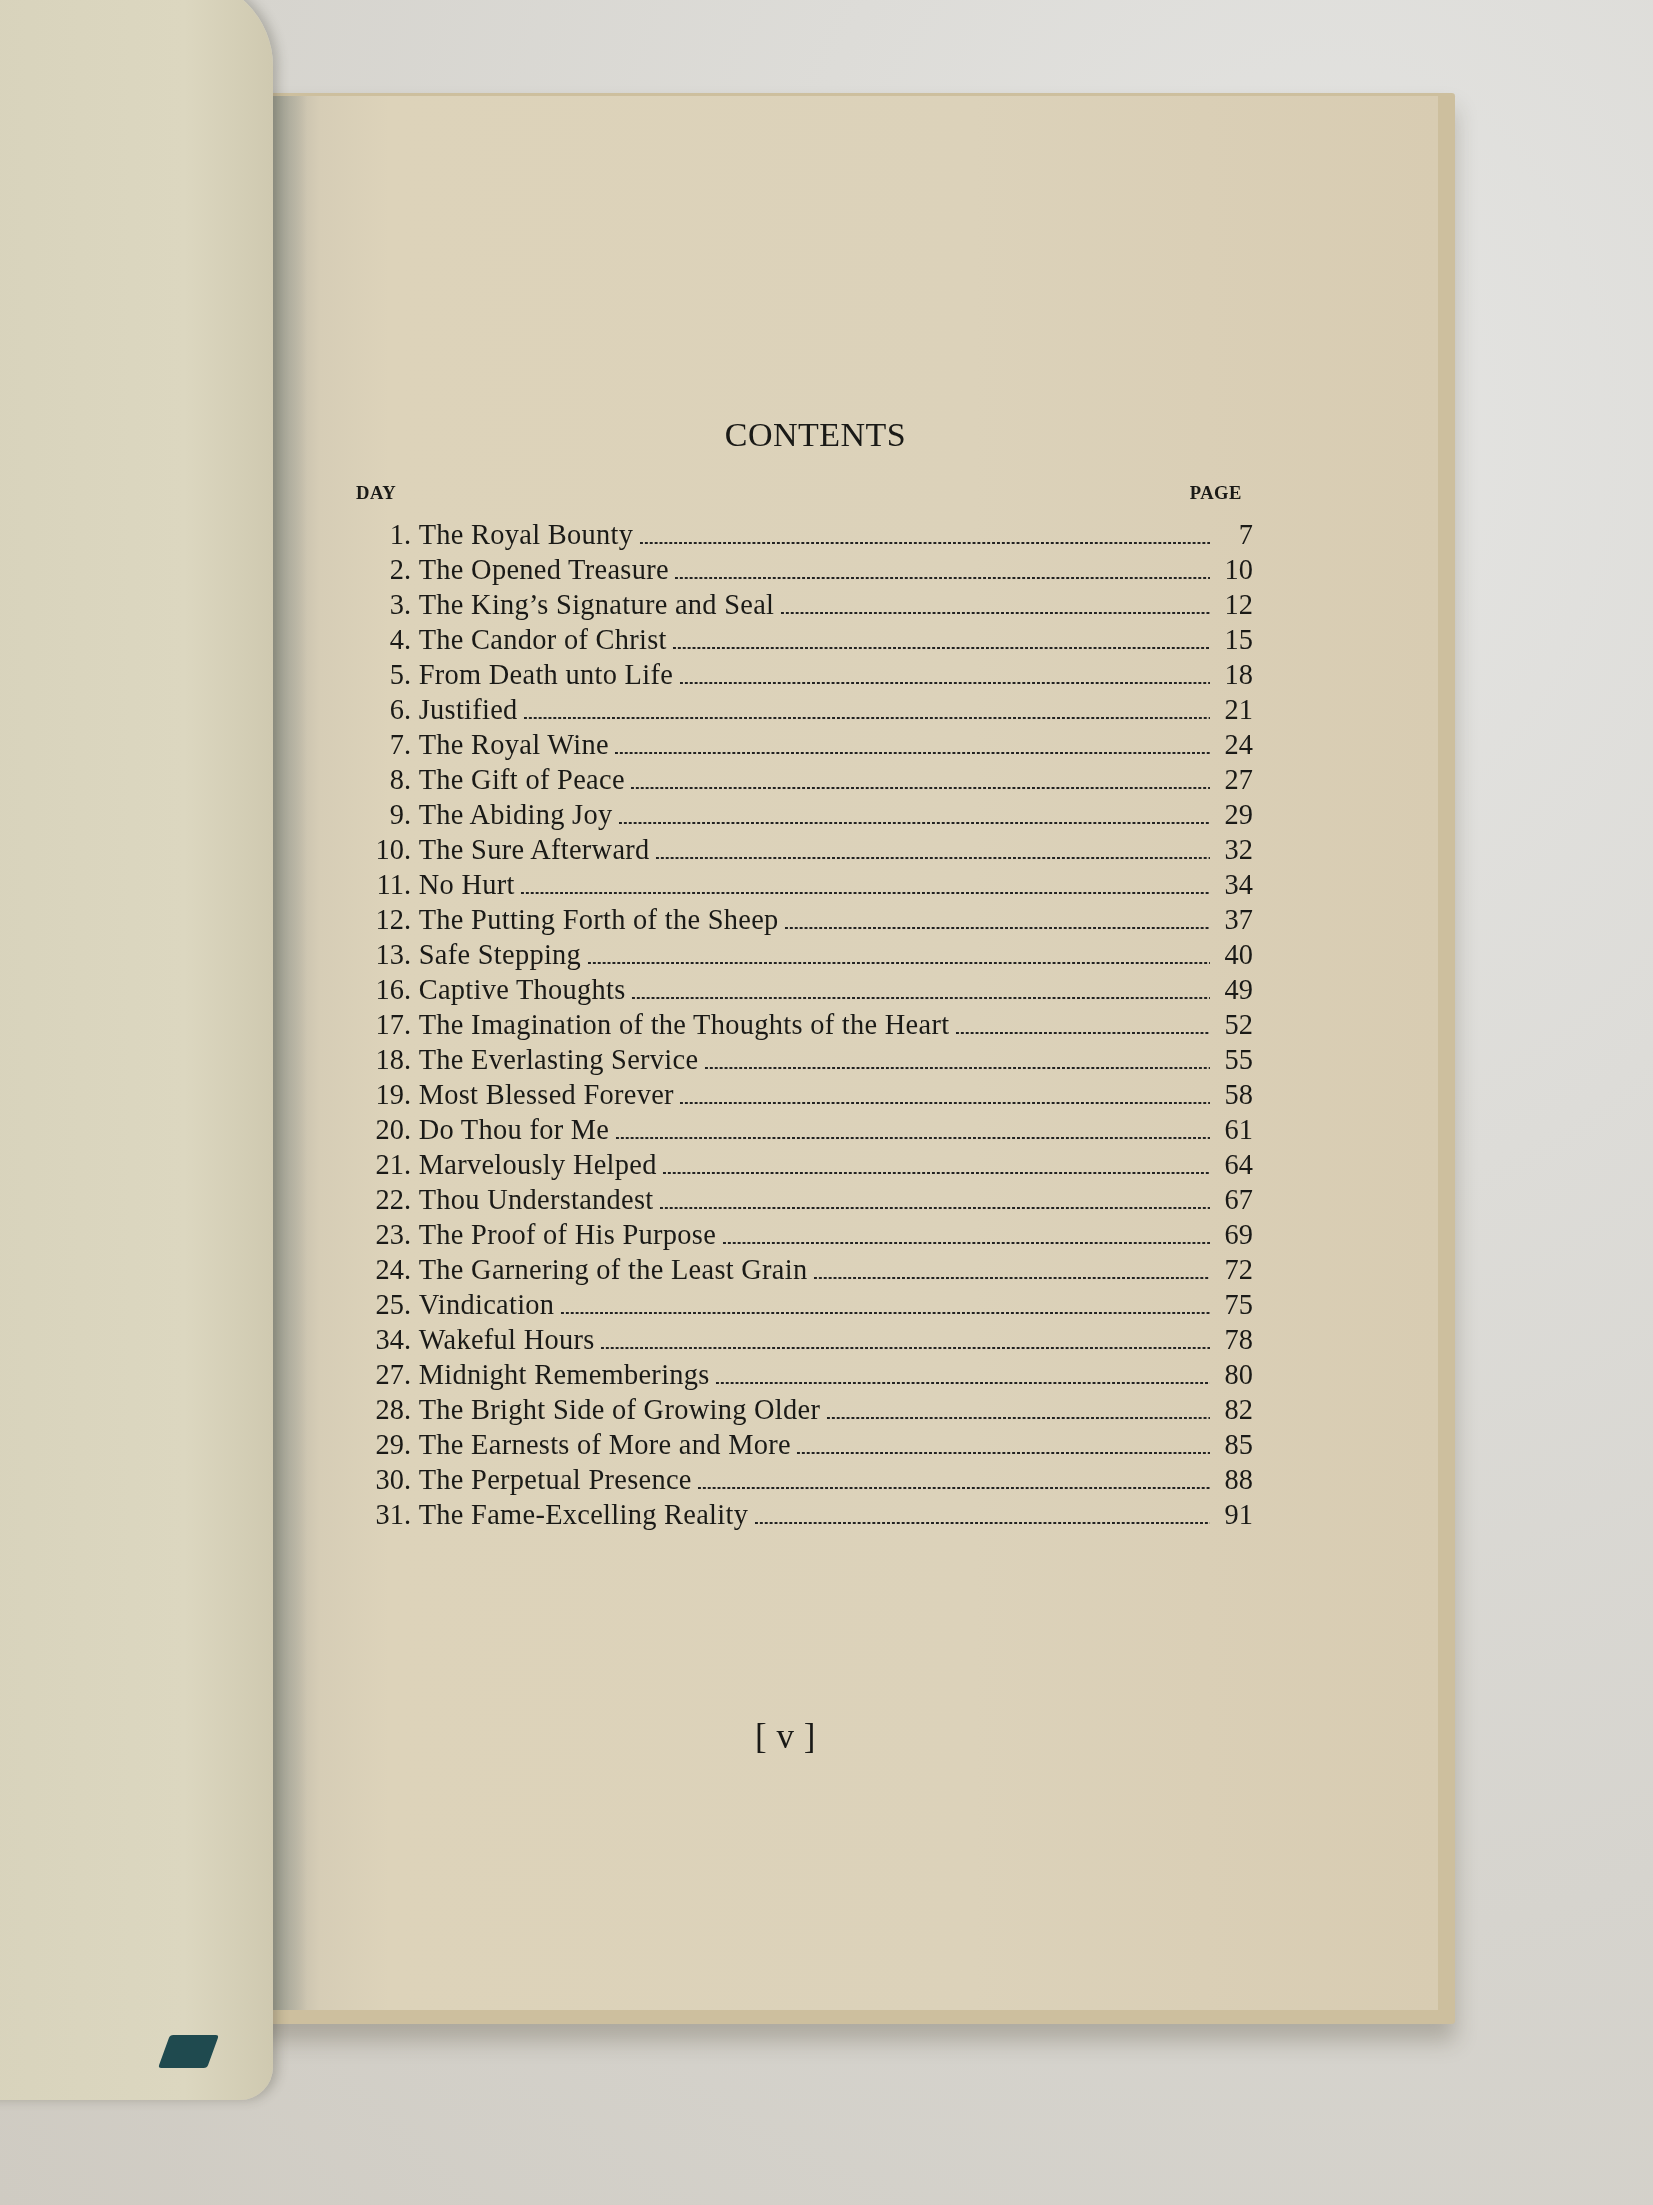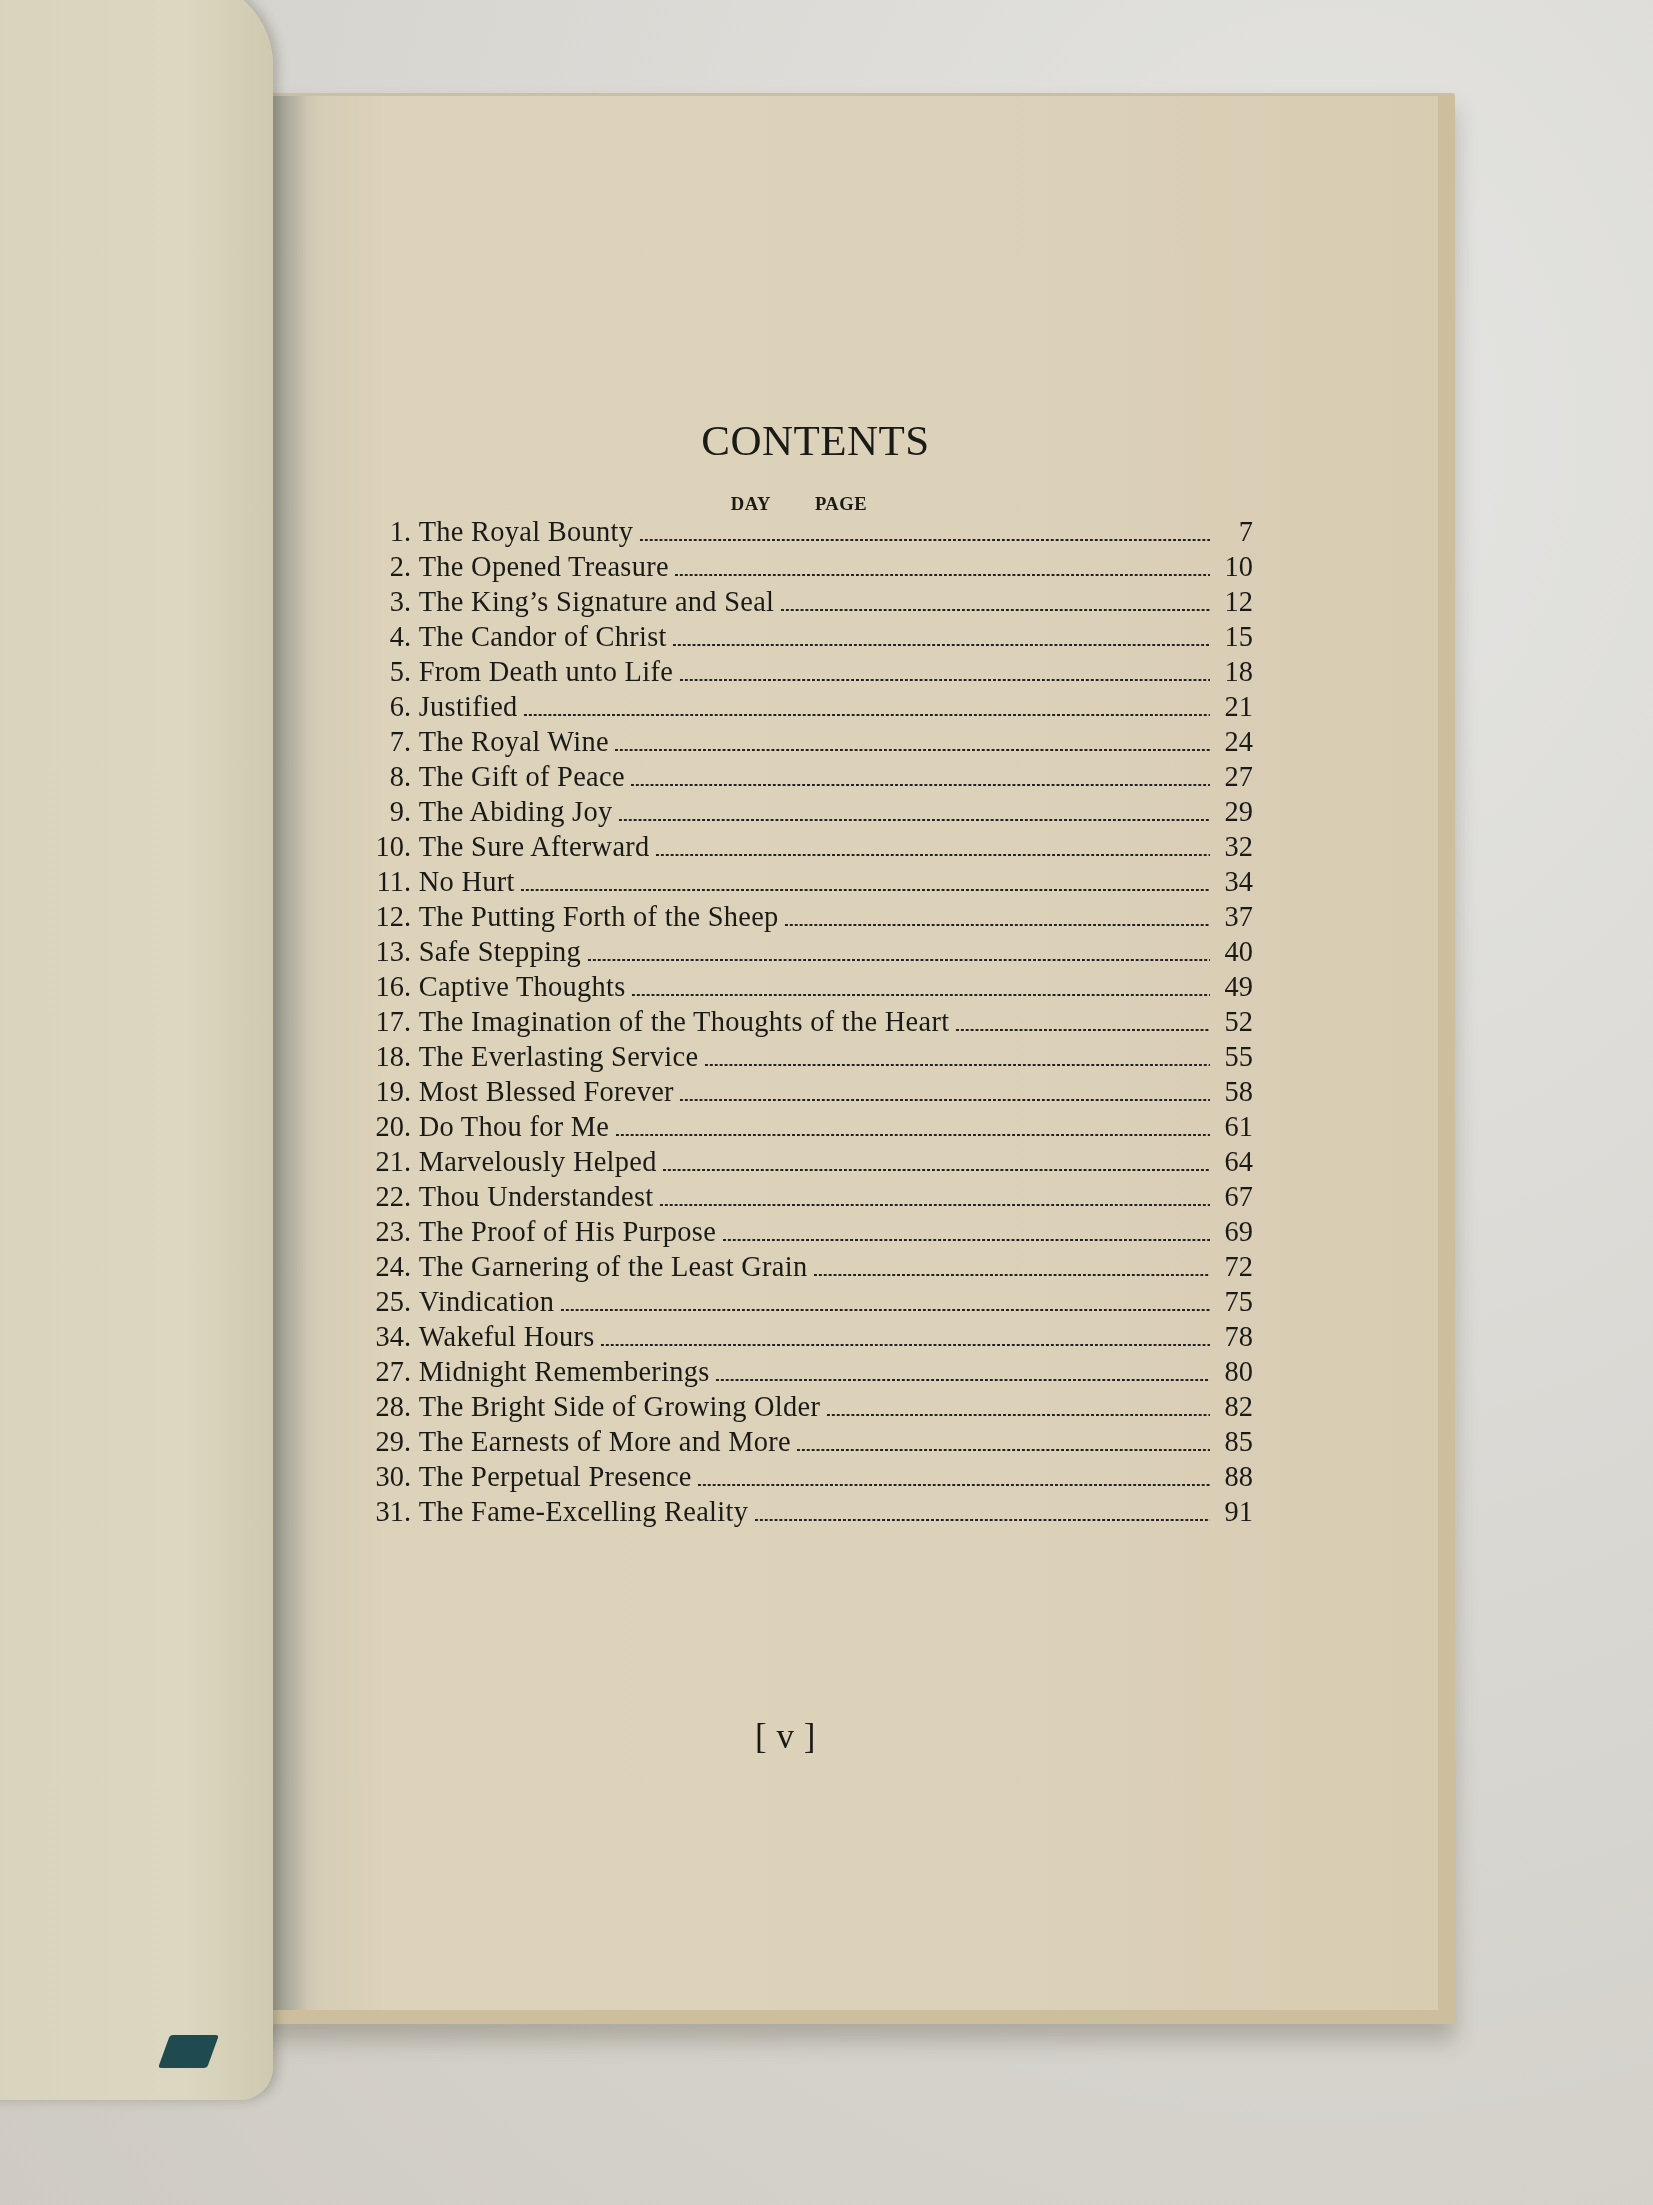--- a/index.html
+++ b/index.html
@@ -32,26 +32,26 @@
     box-shadow: 4.4px 0 11px rgba(50,50,40,0.25);
   }
   .cover-spine {
     position: absolute; left: 164px; top: 2035px; width: 49px; height: 33px;
     background: #1f4a4f; transform: skewX(-20deg); border-radius: 3.3px;
   }
   .contents {
     position: absolute; left: 356px; top: 416px; width: 897px; color: #1a1a17;
   }
   .title {
-    text-align: center; font-size: 43px; letter-spacing: 0.5px;
+    text-align: center; font-size: 34px; letter-spacing: 0.5px;
     margin-bottom: 28.4px; font-weight: normal; padding-left: 22px;
   }
   .col-head {
-    display: flex; justify-content: center; font-size: 18.6px; font-weight: bold;
-    letter-spacing: 0.5px; margin-bottom: 0; gap: 44px;
+    display: flex; justify-content: space-between; font-size: 18.6px; font-weight: bold;
+    letter-spacing: 0.5px; margin-bottom: 14px; gap: 44px;
   }
   .col-head .page-h { margin-right: 11px; }
   .toc-list { list-style: none; margin: 0; padding: 0; }
   .toc-row {
     display: flex; align-items: baseline; height: 35px; font-size: 28.4px; line-height: 34px;
   }
   .toc-num { width: 55px; text-align: right; padding-right: 7.7px; flex: none; }
   .toc-title { white-space: nowrap; flex: none; letter-spacing: 0.3px; font-family: Liberation Serif, serif; }
   .toc-leader {
     flex: 1 1 auto; margin: 0 5.5px; height: 4.4px; align-self: flex-end; margin-bottom: 7.7px;

